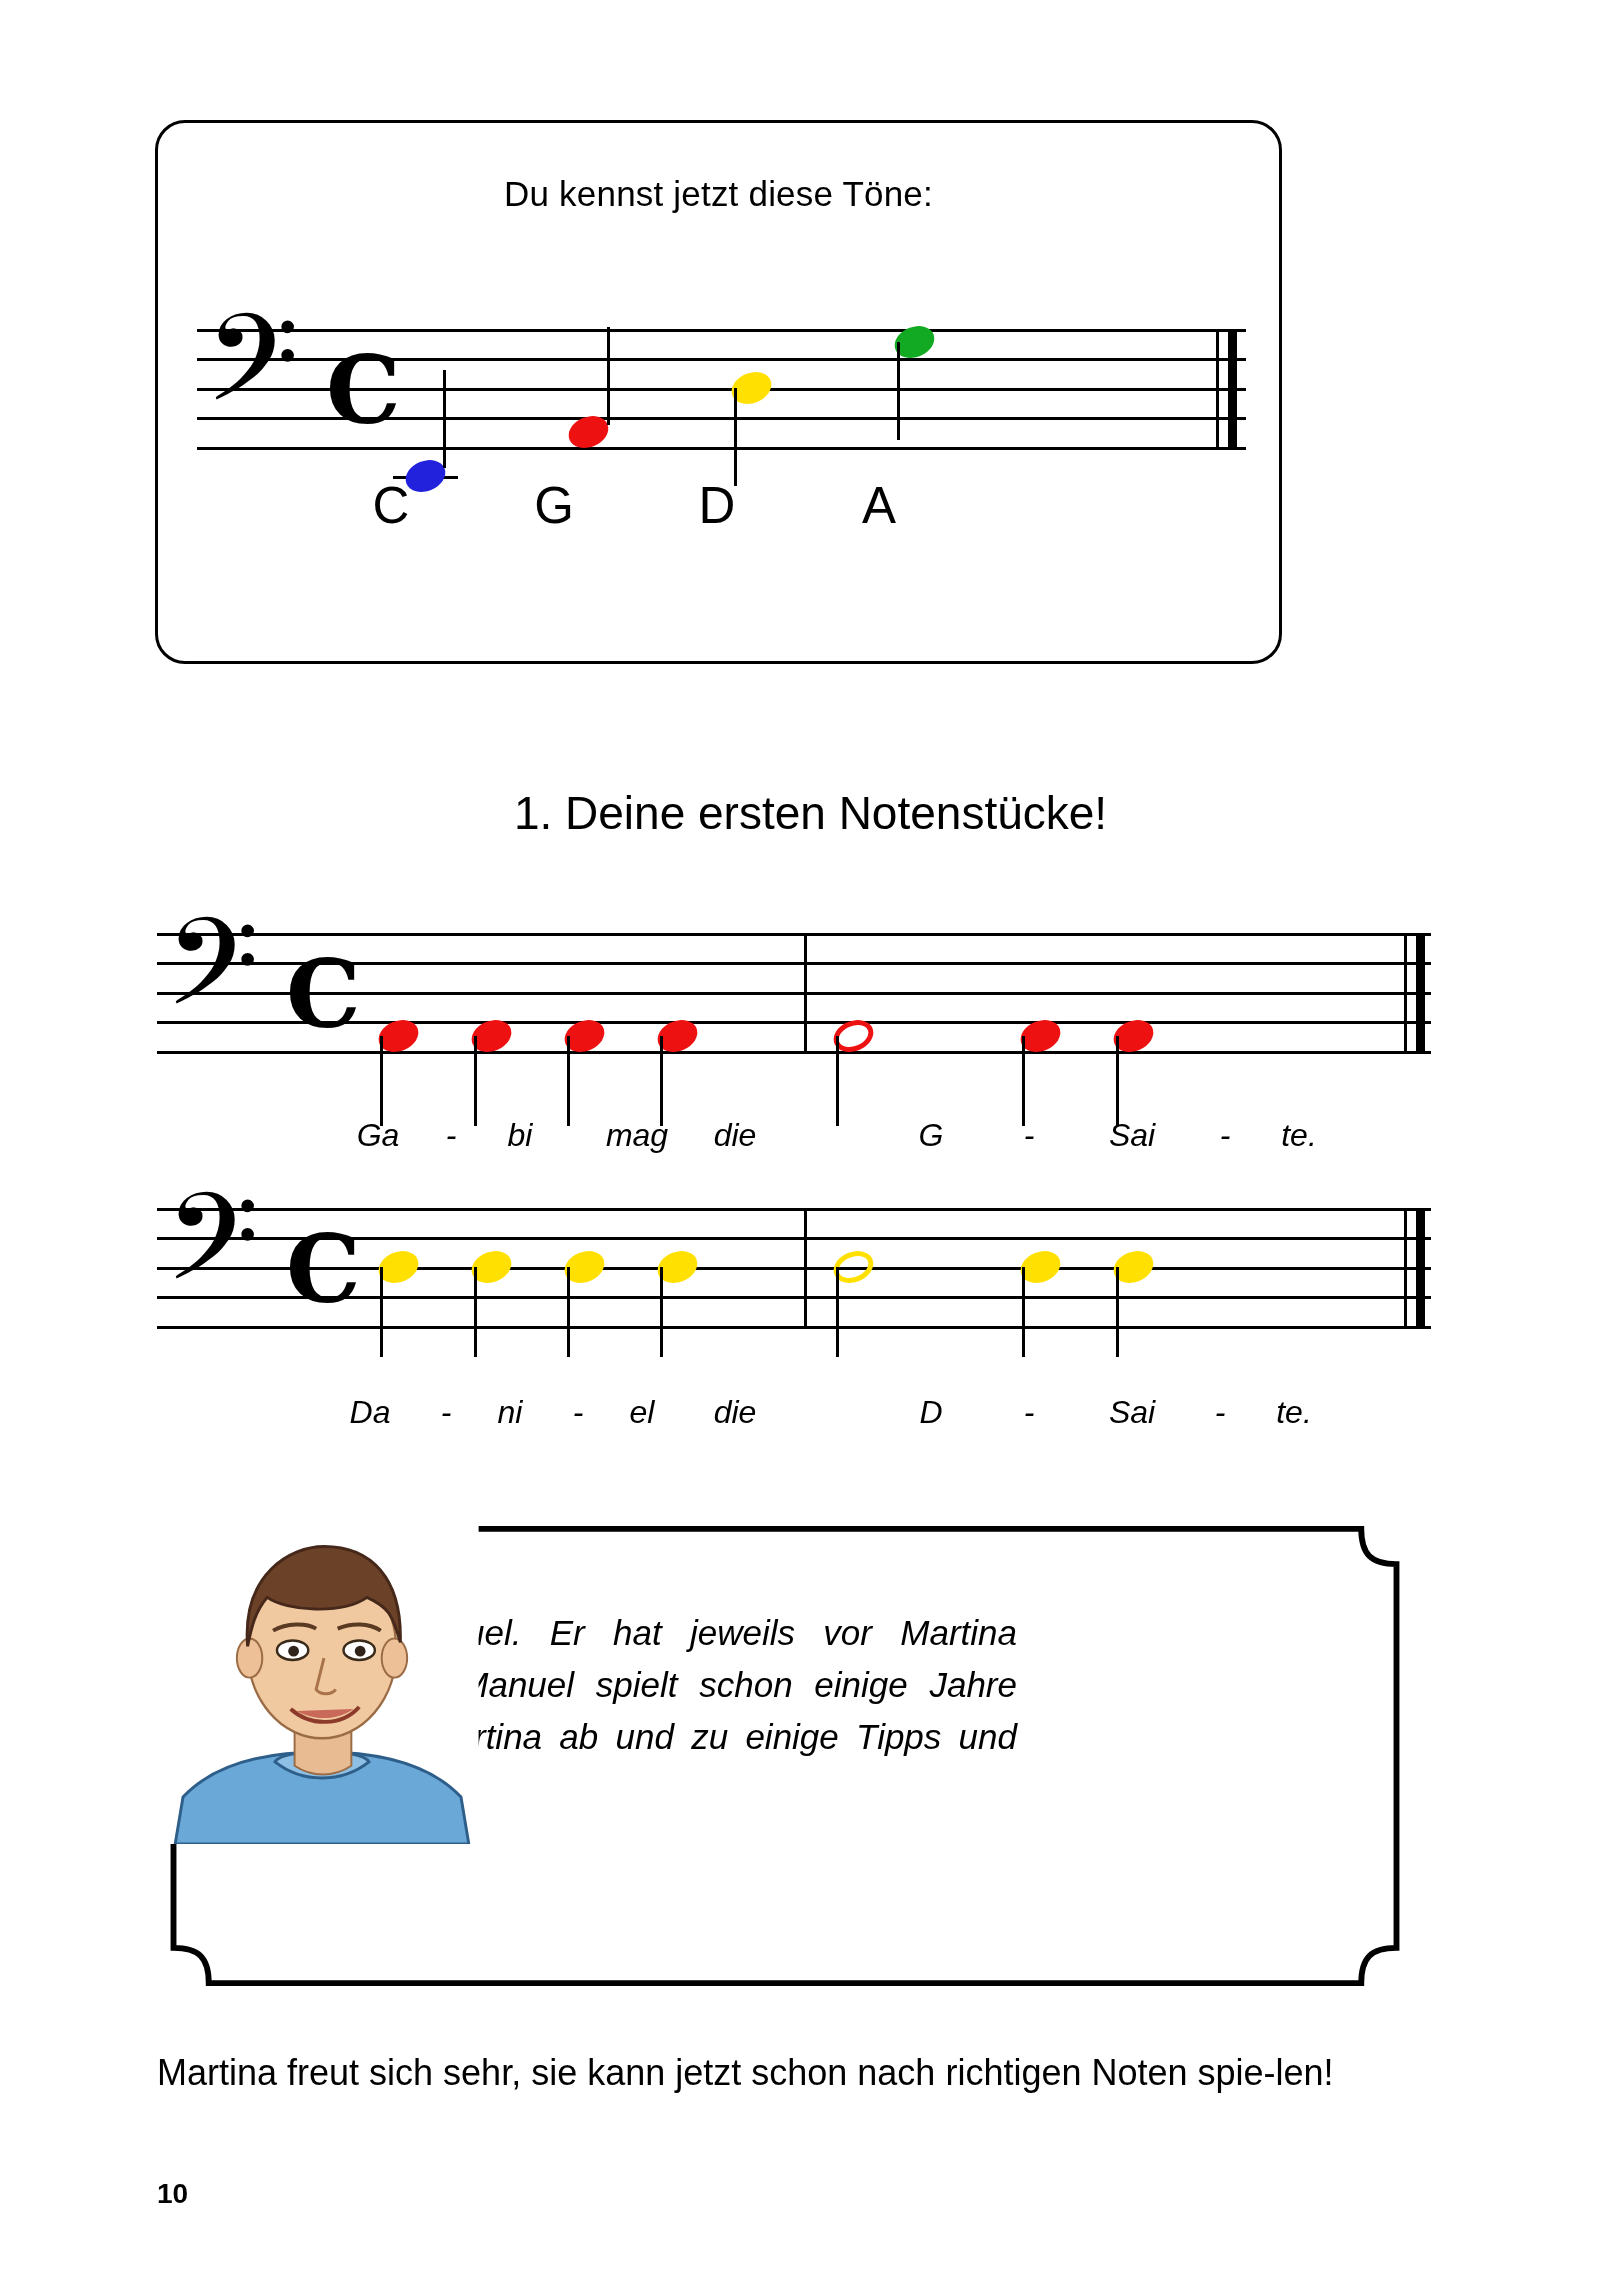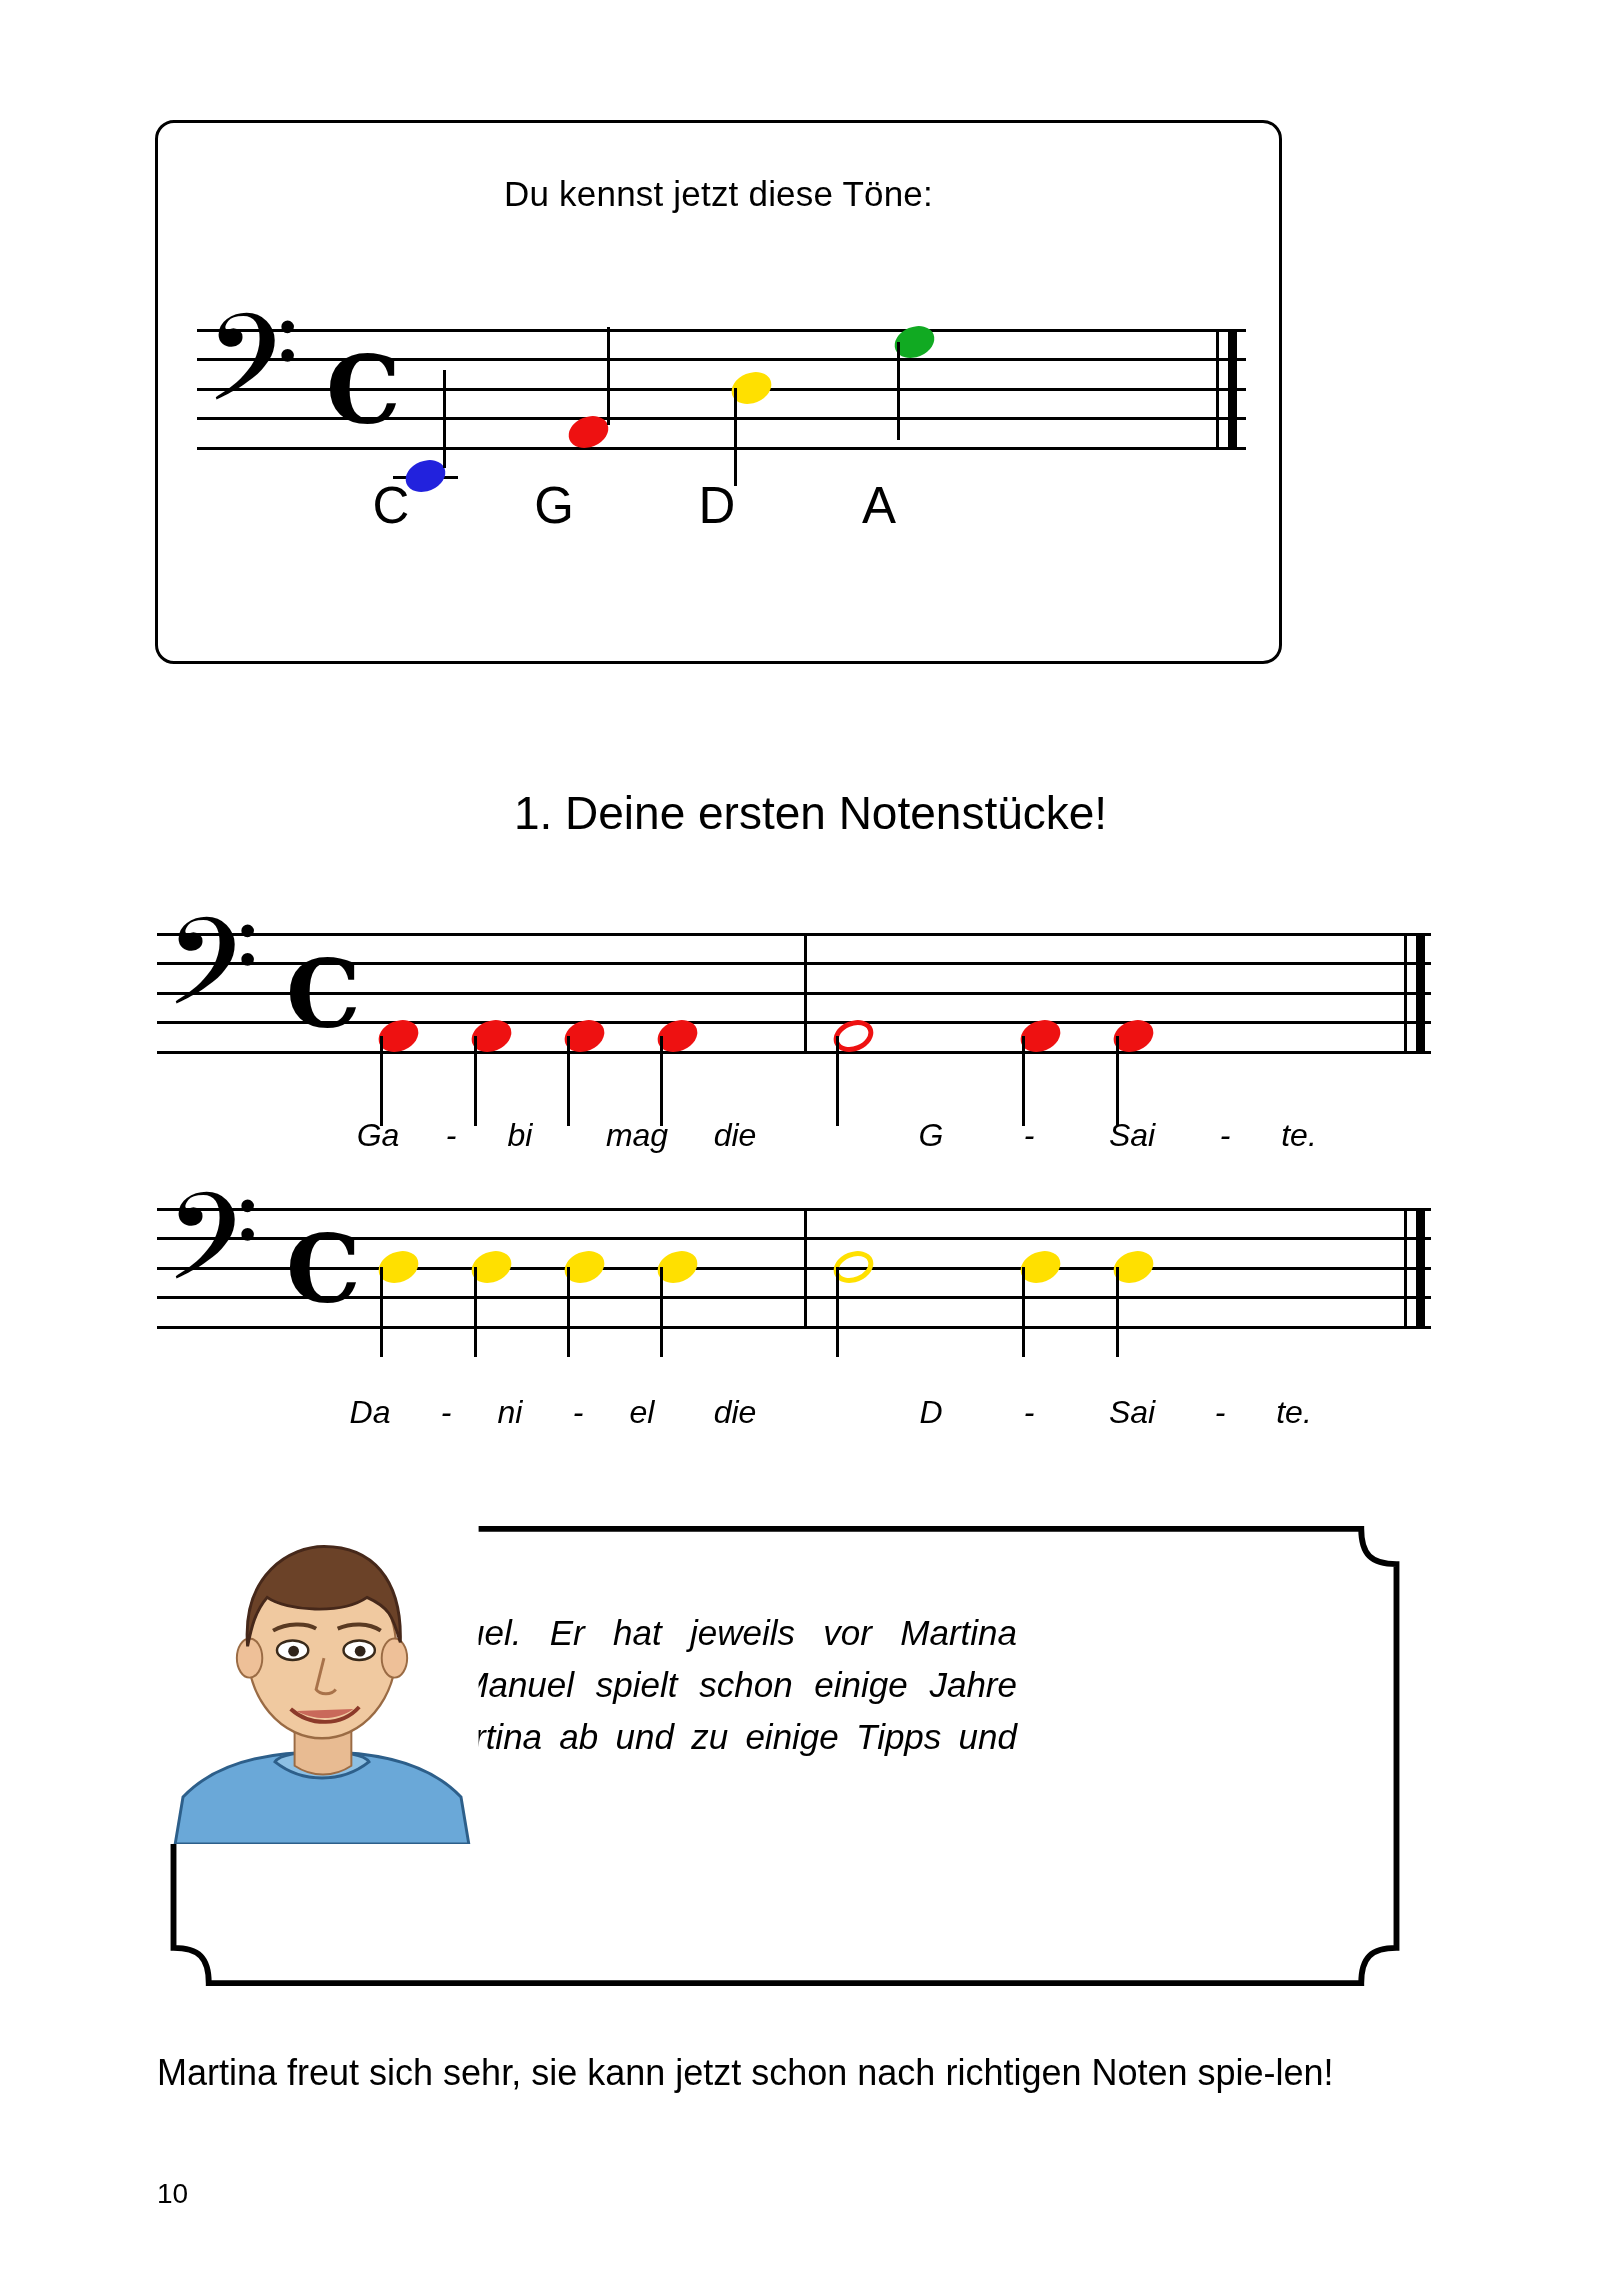--- a/index.html
+++ b/index.html
@@ -17,21 +17,21 @@
   }
 
   
   .top-box {
     position: absolute;
     left: 155px;
     top: 120px;
     width: 1127px;
     height: 544px;
     border: 3.9px solid #000;
-    border-radius: 19px;
+    border-radius: 30px;
     box-sizing: border-box;
     background: #fff;
   }
   .top-box-title {
     position: absolute;
     left: 0;
     top: 51px;
     width: 100%;
     text-align: center;
     font-size: 35px;
@@ -157,21 +157,21 @@
     top: 2047px;
     width: 1304px;
     font-size: 36px;
     line-height: 1.45;
   }
   .page-number {
     position: absolute;
     left: 157px;
     top: 2178px;
     font-size: 28px;
-    font-weight: normal;
+    font-weight: bold;
   }
 </style>
 </head>
 <body>
 
 <div class="top-box">
   <div class="top-box-title">Du kennst jetzt diese Töne:</div>
 
   <div class="staff" style="left:39px; top:206px; width:1049px; height:137px;">
     <div class="staff-line" style="top:0px;   width:1049px;"></div>

